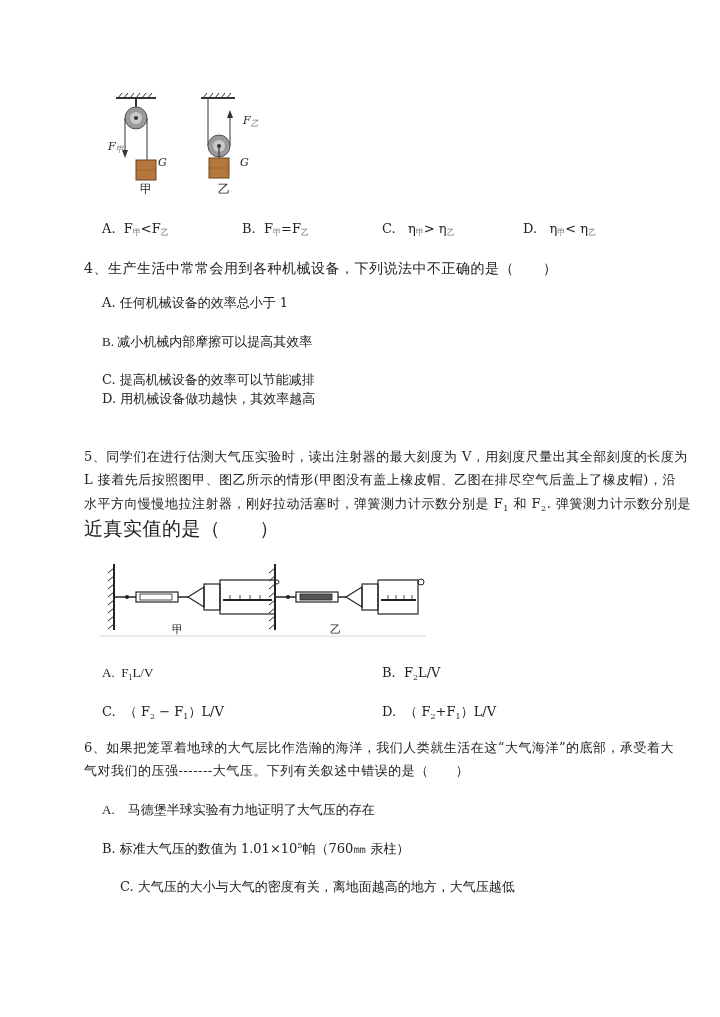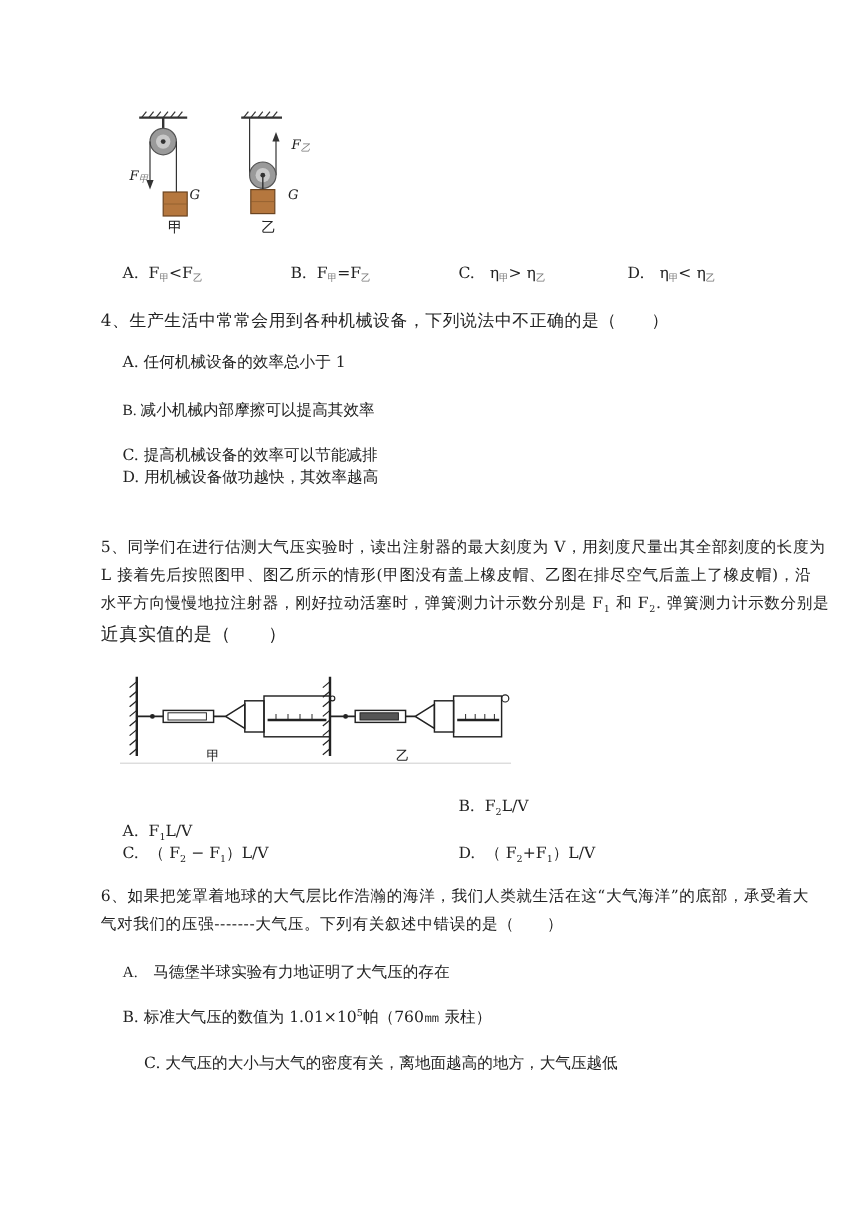--- a/index.html
+++ b/index.html
@@ -89,21 +89,21 @@
 <div class="line opt" style="left:102px;top:295px;">A. 任何机械设备的效率总小于 1</div>
 <div class="line opt" style="left:102px;top:334px;font-family:Liberation Serif, serif;">B. 减小机械内部摩擦可以提高其效率</div>
 <div class="line opt" style="left:102px;top:372px;">C. 提高机械设备的效率可以节能减排</div>
 <div class="line opt" style="left:102px;top:391px;">D. 用机械设备做功越快，其效率越高</div>
 
 <div class="line q" style="left:84px;top:449px;font-size:13px;">5、同学们在进行估测大气压实验时，读出注射器的最大刻度为 V，用刻度尺量出其全部刻度的长度为</div>
 <div class="line q" style="left:84px;top:472px;font-size:13px;">L 接着先后按照图甲、图乙所示的情形(甲图没有盖上橡皮帽、乙图在排尽空气后盖上了橡皮帽)，沿</div>
 <div class="line q" style="left:84px;top:496px;font-size:13px;">
   <span>水平方向慢慢地拉注射器，刚好拉动活塞时，弹簧测力计示数分别是 F</span><sub>1</sub><span> 和 F</span><sub>2</sub><span>. 弹簧测力计示数分别是</span>
 </div>
-<div class="line q" style="left:84px;top:520px;font-size:15px;">近真实值的是（　　）</div>
+<div class="line q" style="left:84px;top:520px;font-size:19px;">近真实值的是（　　）</div>
 
 <div class="abs" style="left:100px;top:558px;width:326px;height:80px;">
   <svg width="326" height="80" viewBox="0 0 326 80">
 
     <line x1="14" y1="6" x2="14" y2="72" stroke="#222" stroke-width="2"></line>
     <g stroke="#222" stroke-width="1">
       <line x1="14" y1="10" x2="8" y2="15"></line>
         <line x1="14" y1="18" x2="8" y2="23"></line>
         <line x1="14" y1="26" x2="8" y2="31"></line>
       <line x1="14" y1="34" x2="8" y2="39"></line>
@@ -155,21 +155,21 @@
       <line x1="304" y1="37" x2="304" y2="42"></line>
         <line x1="312" y1="37" x2="312" y2="42"></line>
     </g>
     <circle cx="321" cy="24" r="3" fill="none" stroke="#222"></circle>
     <line x1="0" y1="78" x2="326" y2="78" stroke="#ccc" stroke-width="0.8"></line>
   </svg>
 </div>
 <div class="abs fig-label" style="left:172px;top:622px;font-size:11px;">甲</div>
 <div class="abs fig-label" style="left:330px;top:622px;font-size:11px;">乙</div>
 
-<div class="line opt" style="left:102px;top:686px;">
+<div class="line opt" style="left:102px;top:665px;font-family:Liberation Serif, serif;">
   <span>A.</span>&nbsp;&nbsp;<span>F</span><sub>1</sub><span>L/V</span>
 </div>
 <div class="line opt" style="left:382px;top:665px;">
   <span>B.</span>&nbsp;&nbsp;<span>F</span><sub>2</sub><span>L/V</span>
 </div>
 <div class="line opt" style="left:102px;top:704px;">
   <span>C.</span>&nbsp;&nbsp;<span>（ F</span><sub>2</sub><span> − F</span><sub>1</sub><span>）L/V</span>
 </div>
 <div class="line opt" style="left:382px;top:704px;">
   <span>D.</span>&nbsp;&nbsp;<span>（ F</span><sub>2</sub><span>+F</span><sub>1</sub><span>）L/V</span>

